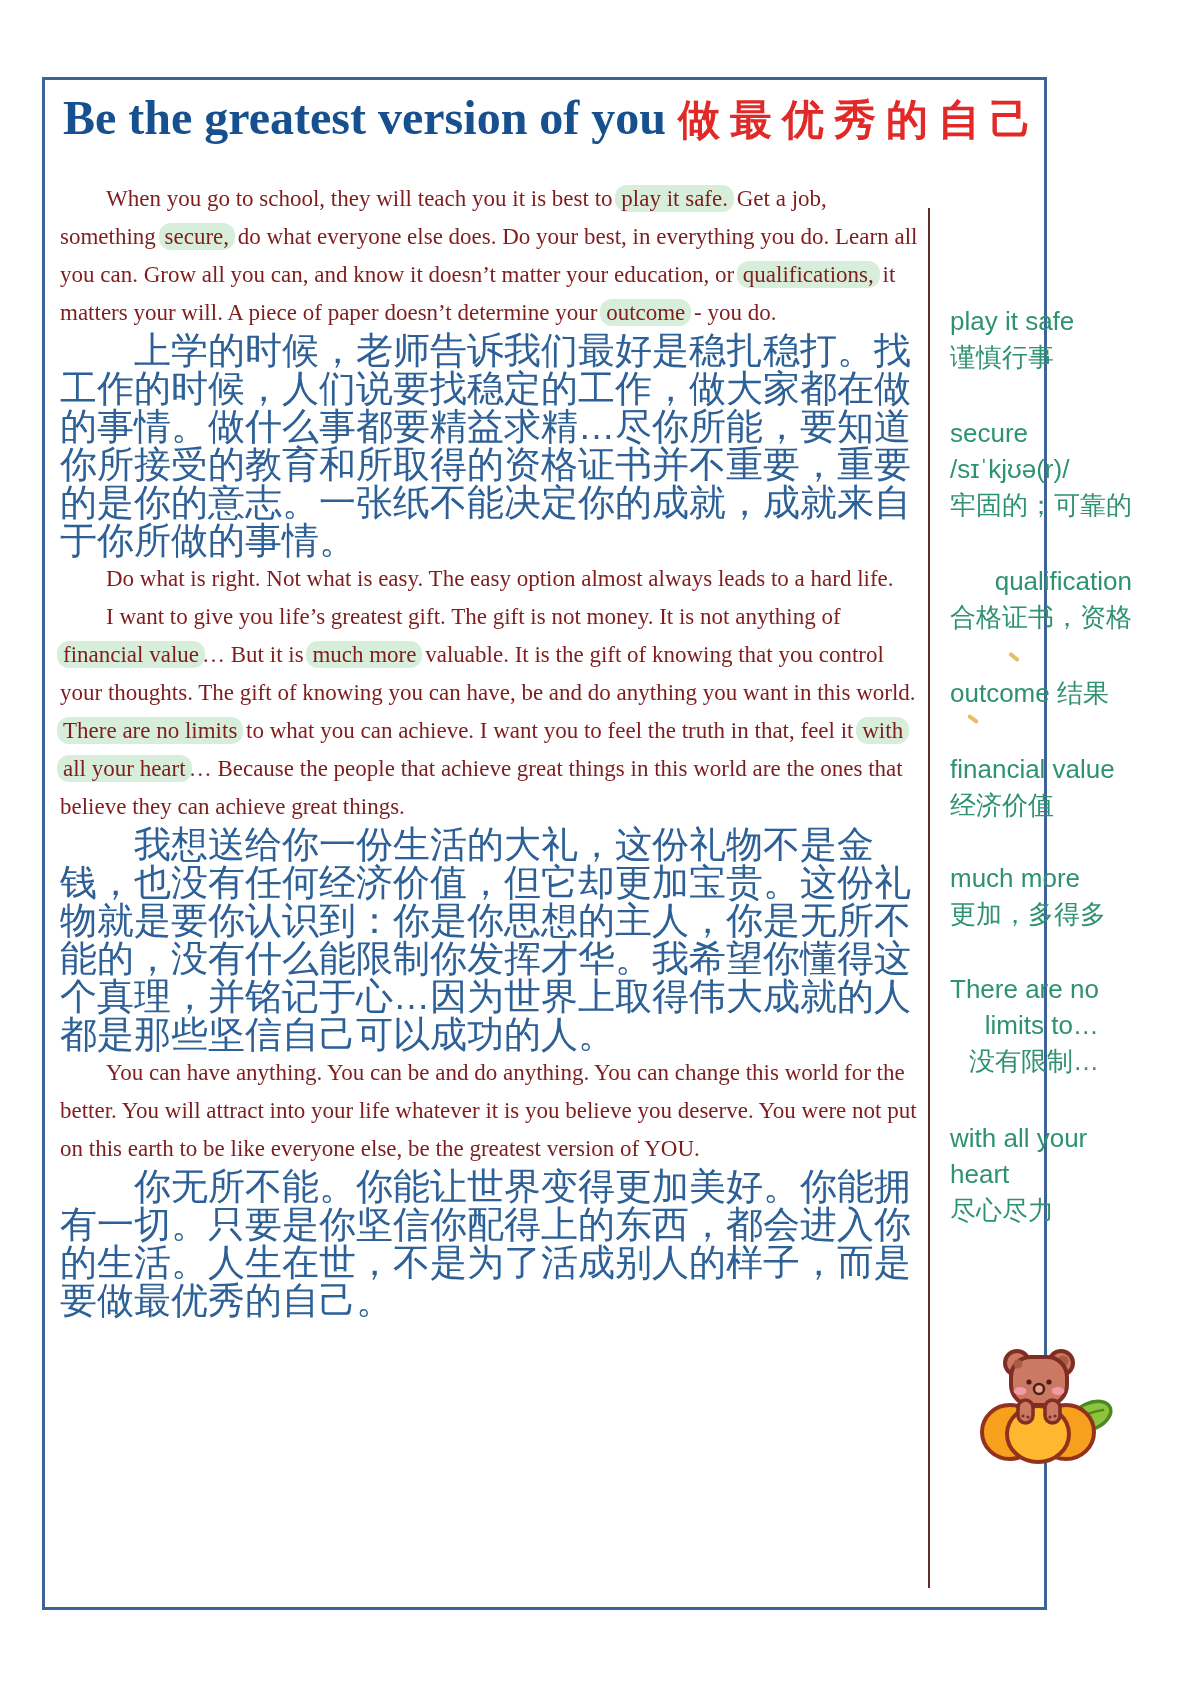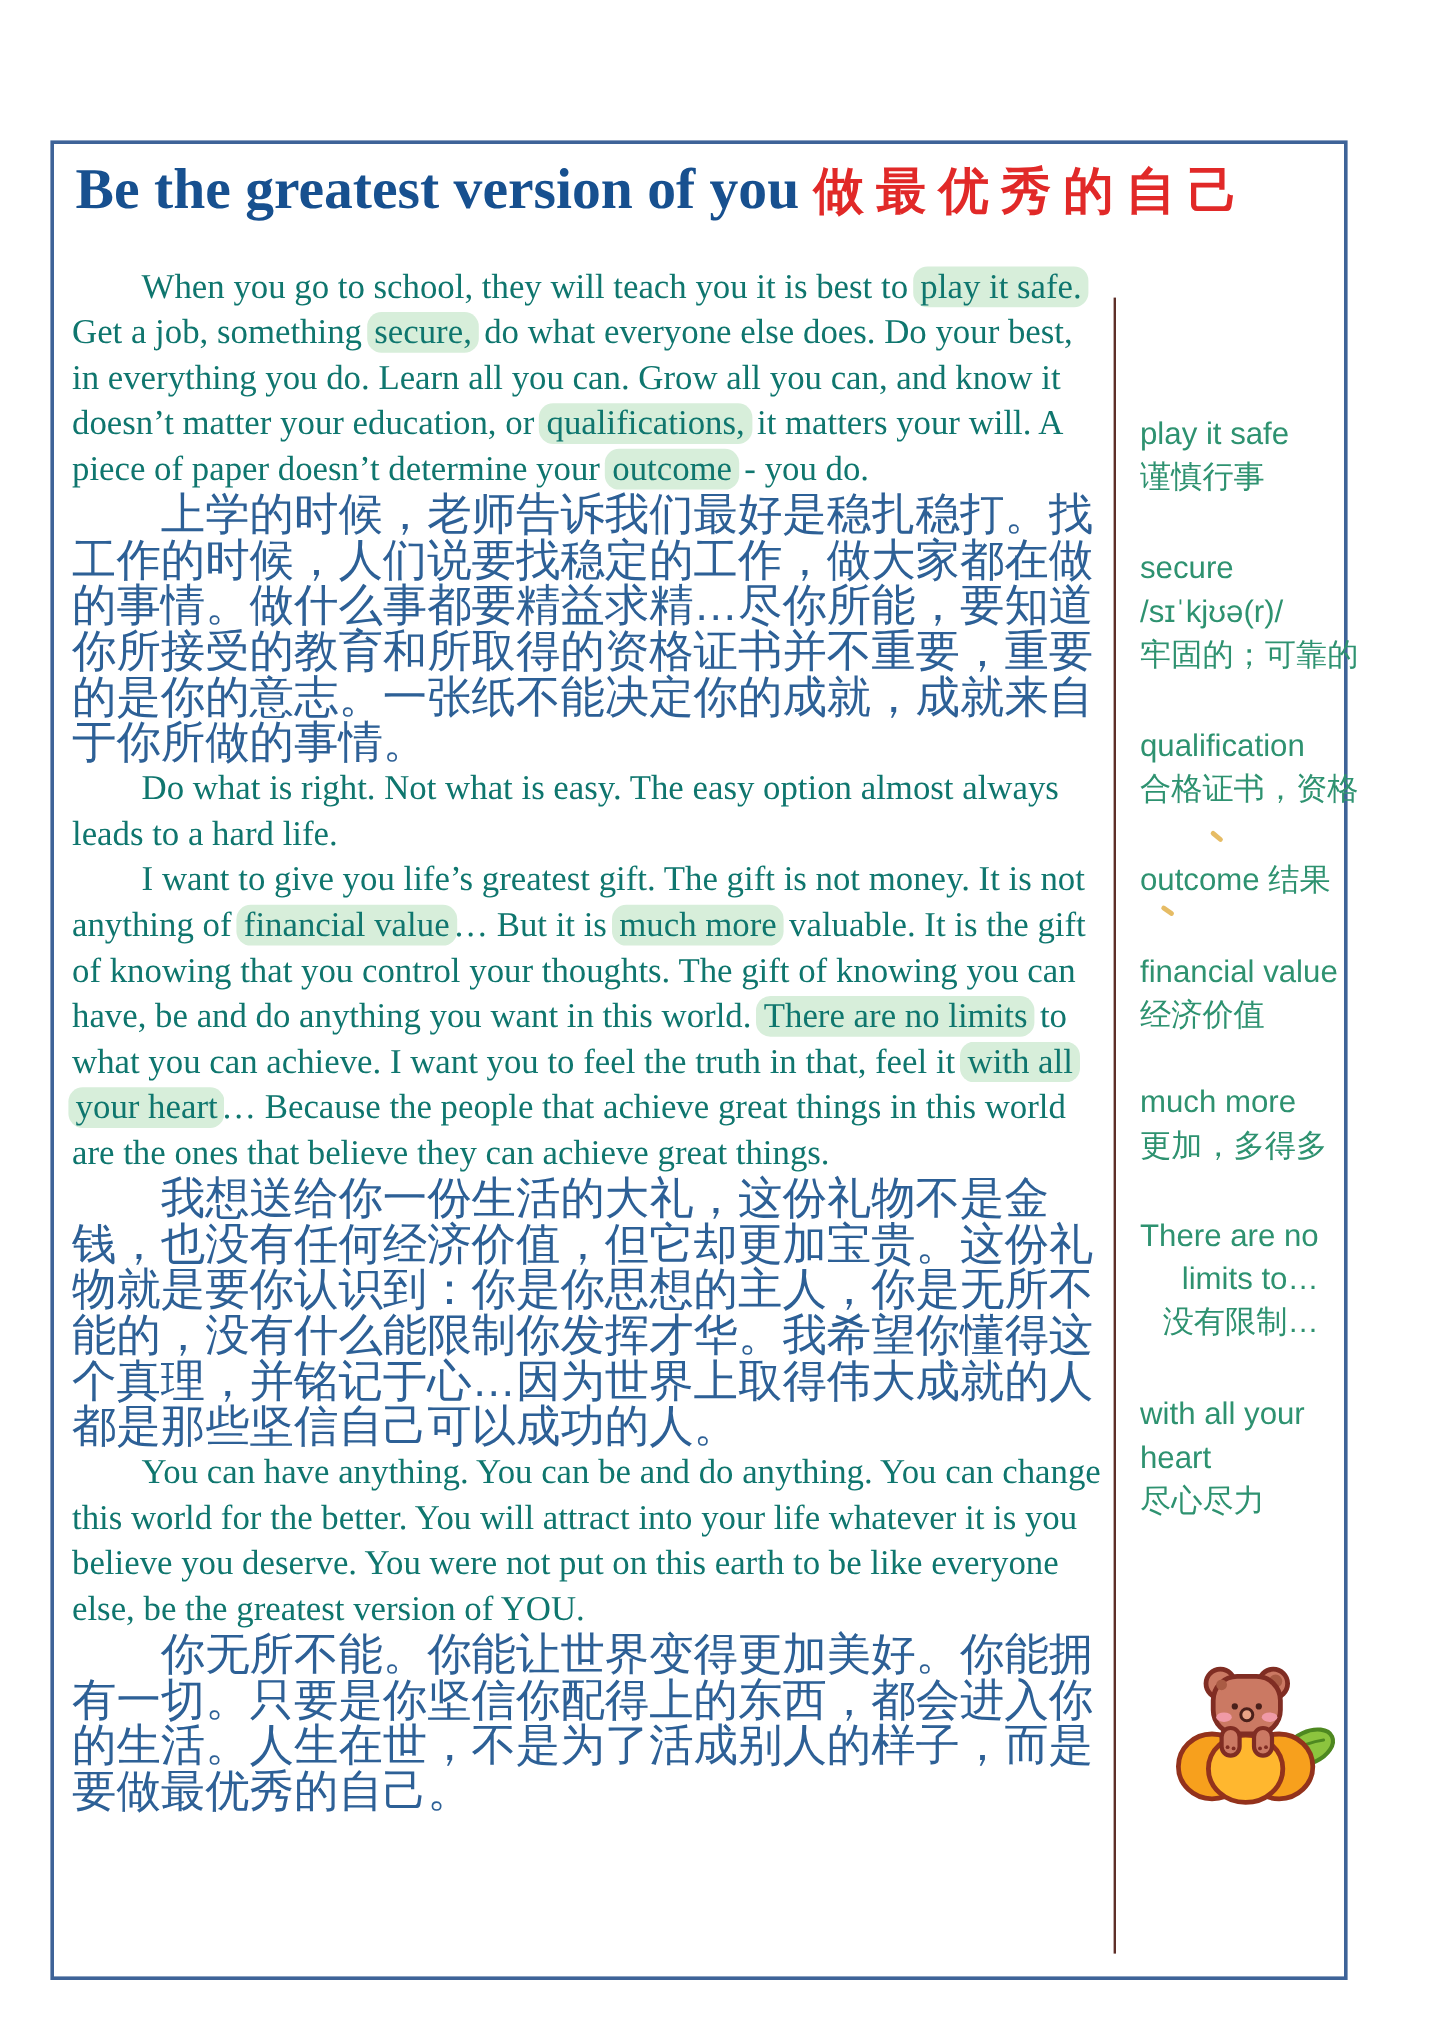--- a/index.html
+++ b/index.html
@@ -1,50 +1,50 @@
 <!DOCTYPE html>
 <html style="--c-border-blue: #3e6398; --c-title-blue: #17508f; --c-title-red: #e12928; --c-chinese-blue: #2d6096; --c-vocab-green: #2e9270; --c-highlight-green: #d7eeda; --c-divider-maroon: #5e2f28; --c-pumpkin-orange: #ffb72f; --c-pumpkin-outline: #93321c; --c-bear-brown: #cb7963; --c-bear-outline: #802d23; --c-leaf-green: #8cc43e;"><head>
 <meta charset="utf-8">
 <style>
   html,body { margin:0; padding:0; }
   body {
     width:1200px; height:1697px; position:relative; background:#ffffff;
     font-family:"Liberation Serif", serif; overflow:hidden;
   }
   .frame {
-    position:absolute; left:42px; top:77px; width:1081px; height:1533px;
-    border:3px solid var(--c-border-blue,#3e6398); box-sizing:border-box; background:#fff;margin-top:40px;
+    position:absolute; left:42px; top:77px; width:1005px; height:1533px;
+    border:3px solid var(--c-border-blue,#3e6398); box-sizing:border-box; background:#fff;
   }
   .title-row { position:absolute; left:18px; top:10px; white-space:nowrap; }
   .title-en {
     font-family:"Liberation Serif", serif; font-weight:bold;
     font-size:48px; color:var(--c-title-blue,#17508f);
   }
   .title-zh {
     font-family:"Liberation Sans", sans-serif; font-weight:600;
     font-size:42px; color:var(--c-title-red,#e12928); letter-spacing:10px; margin-left:12px;
   }
   .article { position:absolute; left:15px; top:100px; width:860px; }
   .para { margin:0; text-indent:2em; }
-  .para.en { font-size:29px; line-height:38px; color:#0f766e; font-family:"Liberation Serif", serif; }
+  .para.en { font-size:23px; line-height:38px; color:#7f1d1d; font-family:"Liberation Serif", serif; }
   .para.zh { font-size:37px; line-height:38px; color:var(--c-chinese-blue,#2d6096); font-family:"Liberation Sans", sans-serif; }
   .hl {
     background:var(--c-highlight-green,#d7eeda); border-radius:12px; padding:1px 6px; margin:0 -3px;
     box-decoration-break:clone; -webkit-box-decoration-break:clone;
   }
   .divider { position:absolute; left:883px; top:128px; width:2px; height:1380px; background:var(--c-divider-maroon,#5e2f28); }
   .vocab {
     position:absolute; left:905px; top:0; width:205px;
     font-family:"Liberation Sans", sans-serif; color:var(--c-vocab-green,#2e9270);
     font-size:26px; line-height:36px;
   }
   .vocab-entry { position:absolute; left:0; white-space:nowrap; }
   .vocab-entry.v1 { top:223px; }
   .vocab-entry.v2 { top:335px; }
-  .vocab-entry.v3 { top:483px; }
+  .vocab-entry.v3 { top:483px;text-align:right; }
   .vocab-entry.v4 { top:595px; }
   .vocab-entry.v5 { top:671px; }
   .vocab-entry.v6 { top:780px; }
   .vocab-entry.v7 { top:891px;text-align:right; }
   .vocab-entry.v8 { top:1040px; }
   .bear-illustration { position:absolute; left:922px; top:1268px; width:150px; height:118px; }
   .pen-mark { position:absolute; width:12px; height:4px; background:#e2b04a; border-radius:2px; opacity:.85; }
   .pen-mark.p1 { left:963px; top:575px; transform:rotate(40deg); }
   .pen-mark.p2 { left:922px; top:637px; transform:rotate(35deg); }
 </style>

